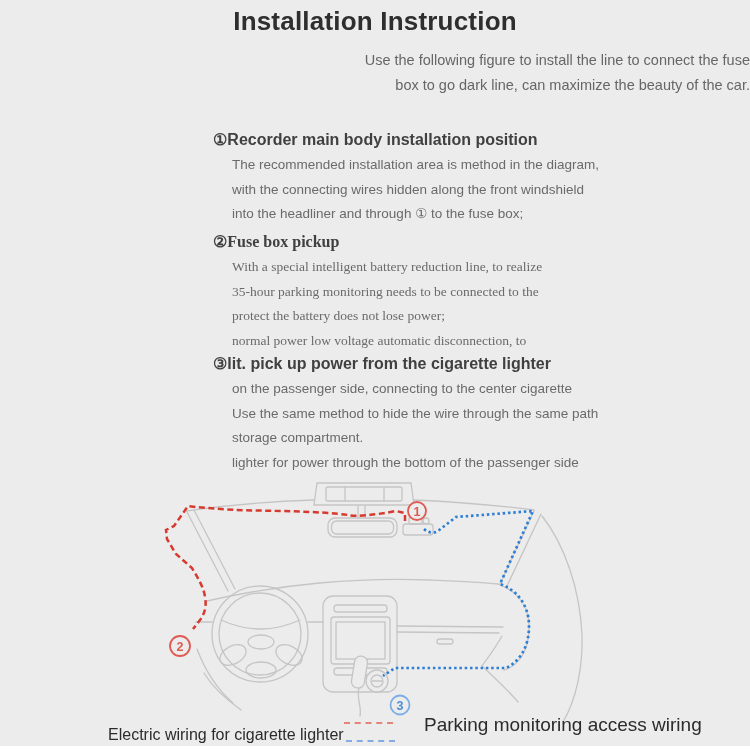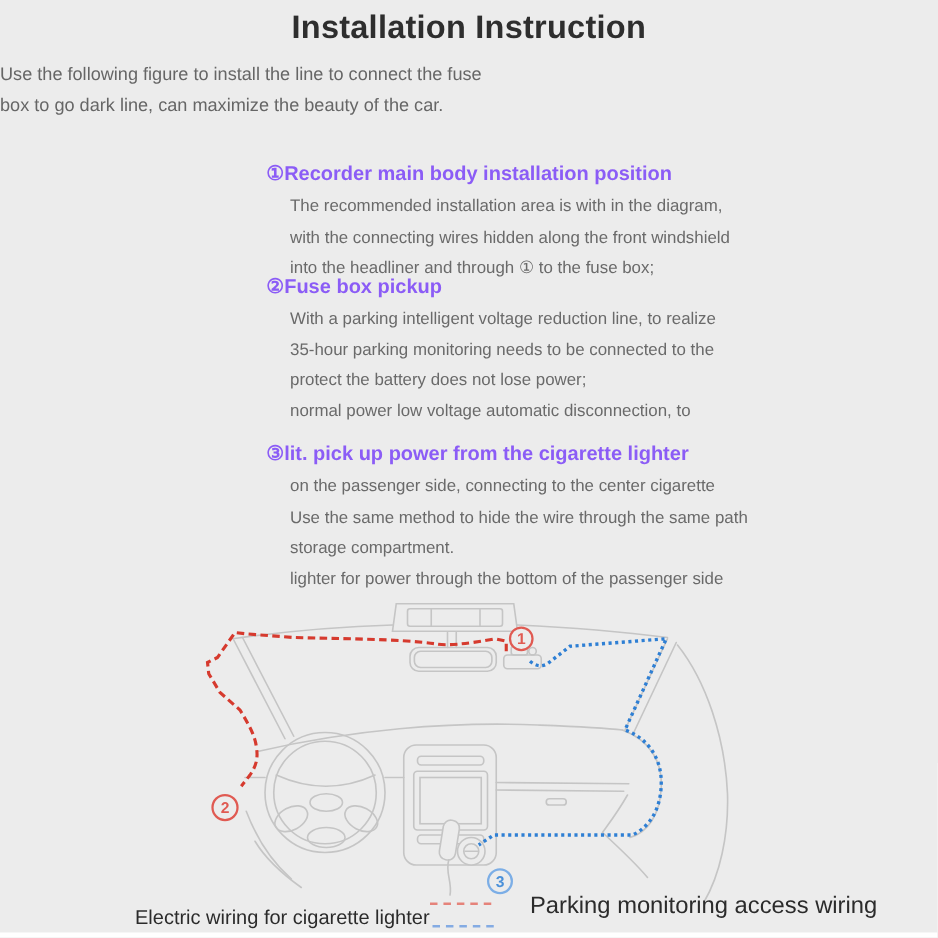--- a/index.html
+++ b/index.html
@@ -3,30 +3,30 @@
 <meta charset="utf-8">
 <style>
   html,body{margin:0;padding:0;}
   body{width:750px;height:750px;overflow:hidden;background:#fff;
        font-family:"Liberation Sans",sans-serif;}
   #page{position:relative;width:750px;height:750px;background:#ececec;padding-left:20px;}
 
   .title{position:absolute;left:0;top:6px;width:750px;text-align:center;
          font-size:26px;font-weight:bold;color:#2e2e2e;letter-spacing:.2px;}
 
-  .intro{position:absolute;left:0;top:48px;width:750px;text-align:left;
+  .intro{position:absolute;left:0;top:48px;width:750px;text-align:right;
          font-size:14.5px;line-height:25px;color:#666;}
 
   .section{position:absolute;left:213px;width:400px;}
-  .sec-heading{font-size:16px;font-weight:bold;color:#8b5cf6;line-height:20px;
+  .sec-heading{font-size:16px;font-weight:bold;color:#404040;line-height:20px;
                margin-bottom:3px;white-space:nowrap;}
   .sec-body{margin-left:19px;font-size:13.5px;line-height:24.5px;color:#6a6a6a;}
   .sec-body div{white-space:nowrap;}
   #section-1{top:130px;}
-  #section-2{top:220px;}
+  #section-2{top:232px;font-family:Liberation Serif, serif;}
   #section-3{top:354px;}
 
   #diagram{position:absolute;left:0;top:478px;width:750px;height:250px;}
 
   .legend-label{position:absolute;color:#2b2b2b;white-space:nowrap;}
   #legend-cig{left:108px;top:726px;font-size:16px;}
   #legend-park{left:396px;top:714px;font-size:19px;margin-left:28px;}
   .dash-sample{position:absolute;width:49px;height:0;}
   #dash-red{left:344px;top:722px;border-top:2px dashed #e5837a;}
   #dash-blue{left:346px;top:740px;border-top:2px dashed #84abe3;}
@@ -41,30 +41,30 @@
   <div class="title">Installation Instruction</div>
 
   <div class="intro">
       <div>Use the following figure to install the line to connect the fuse</div>
       <div>box to go dark line, can maximize the beauty of the car.</div>
     </div>
 
   <div class="section" id="section-1">
     <div class="sec-heading">①Recorder main body installation position</div>
     <div class="sec-body">
-        <div>The recommended installation area is with in the diagram,</div>
+        <div>The recommended installation area is method in the diagram,</div>
         <div>with the connecting wires hidden along the front windshield</div>
         <div>into the headliner and through ① to the fuse box;</div>
       </div>
   </div>
 
   <div class="section" id="section-2">
     <div class="sec-heading">②Fuse box pickup</div>
     <div class="sec-body">
-        <div>With a parking intelligent voltage reduction line, to realize</div>
+        <div>With a special intelligent battery reduction line, to realize</div>
         <div>35-hour parking monitoring needs to be connected to the</div>
         <div>protect the battery does not lose power;</div>
         <div>normal power low voltage automatic disconnection, to</div>
       </div>
   </div>
 
   <div class="section" id="section-3">
     <div class="sec-heading">③lit. pick up power from the cigarette lighter</div>
     <div class="sec-body">
         <div>on the passenger side, connecting to the center cigarette</div>

